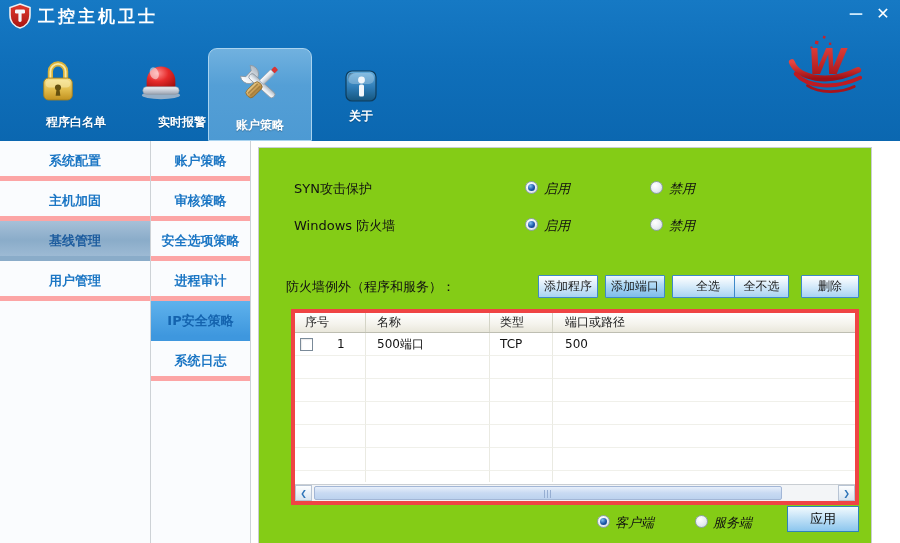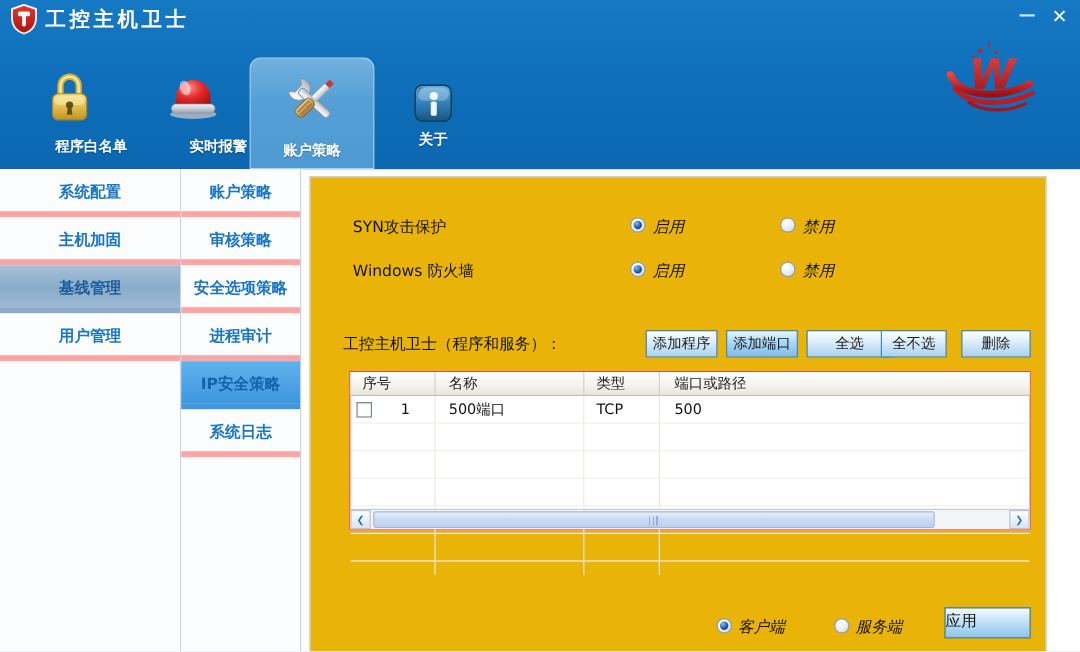--- a/index.html
+++ b/index.html
@@ -33,39 +33,39 @@
 
   
   .side1 { position:absolute; left:0; top:141px; bottom:0; width:151px; background:#FAFCFE; border-right:1px solid #CDD2D6; }
   .side2 { position:absolute; left:151px; top:141px; bottom:0; width:100px; background:#FAFCFE; border-right:1px solid #CDD2D6; }
   .side-item { height:40px; line-height:40px; text-align:center; font-size:13px; font-weight:bold;
                color:#1B76C4; border-bottom:5px solid #fca5a5; cursor:default; }
   .side1 .side-item.sel { background:linear-gradient(180deg,#A7C0D8 0%,#8AACC9 55%,#9DBAD4 100%); color:#1D5C9E; border-bottom-color:#8AACC9; }
   .side2 .side-item.sel { background:linear-gradient(180deg,#5FB2EC 0%,#3E97DE 100%); color:#1463AE; border-bottom-color:#3E97DE; }
 
   
-  .panel { position:absolute; left:258px; top:147px; width:614px; height:396px; background:#eab308;
+  .panel { position:absolute; left:258px; top:147px; width:614px; height:396px; background:#84cc16;
            border:1px solid #C9CED3; border-bottom:0; }
   .abs { position:absolute; }
   .setting-label { font-size:13px; color:#111; }
   .opt-label { font-size:13px; color:#111;font-style:italic; }
 
   .radio { position:absolute; width:13px; height:13px; border-radius:50%;
            border:1px solid #90A0AE; background:radial-gradient(circle at 38% 32%,#FFFFFF 0%,#E8EDF2 55%,#C6CFD8 100%); }
   .radio.on::after { content:""; position:absolute; left:2px; top:2px; width:7px; height:7px; border-radius:50%;
            background:radial-gradient(circle at 35% 30%,#7FC0F0 0%,#1C57A8 55%,#0A3A80 100%); }
 
   .fw-btn { position:absolute; top:127px; height:23px; border:1px solid #3E89C8; border-radius:1px;
             background:linear-gradient(180deg,#FFFFFF 0%,#D9ECFA 45%,#A8D3F2 100%);
             font-size:12px; color:#1a1a1a; text-align:center; line-height:21px; cursor:default;
             font-family:"DejaVu Sans","Liberation Sans",sans-serif; }
   .fw-btn.pressed { background:linear-gradient(180deg,#EAF6FE 0%,#AFD9F5 40%,#7FBCEA 100%); }
 
   
-  .grid { position:absolute; left:32px; top:161px; width:568px; height:133px; border:1px solid #ef4444; background:#fff; }
+  .grid { position:absolute; left:32px; top:161px; width:568px; height:196px; border:4px solid #ef4444; background:#fff; }
   .g-head { display:flex; height:20px; background:linear-gradient(180deg,#FFFFFF 0%,#F4F3EC 60%,#E9E7DB 100%); border-bottom:1px solid #BEBEB2; }
   .g-head .cell { font-size:12px; color:#222; line-height:19px; border-right:1px solid #D4D4C6; }
   .g-body { height:149px; overflow:hidden; }
   .t-row { display:flex; height:23px; }
   .t-row .cell { border-right:1px solid #EAEAE2; border-bottom:1px solid #F0F0EA; font-size:12px; color:#111; line-height:22px; }
   .c0 { width:71px; padding-left:10px; }
   .c1 { width:124px; padding-left:11px; }
   .c2 { width:63px; padding-left:10px; }
   .c3 { flex:1; padding-left:12px; border-right:none !important; }
   .t-row .c0 { display:flex; align-items:center; padding-left:0; }
@@ -78,21 +78,21 @@
             border:1px solid #B8C4D4; display:flex; align-items:center; justify-content:center;
             font-size:8px; color:#2E74B8; cursor:default; }
   .sc-left { left:0; } .sc-right { right:0; }
   .sc-thumb { position:absolute; left:19px; top:1px; width:468px; height:14px; border:1px solid #A2B6D6; border-radius:2px;
               background:linear-gradient(180deg,#E7EFFA 0%,#C8DAF2 50%,#BCD2EE 100%); }
   .sc-grip { position:absolute; left:50%; top:3px; width:9px; height:8px; margin-left:-4px;
              background:repeating-linear-gradient(90deg,#96AED2 0 1px,transparent 1px 3px); }
 
   .apply-btn { position:absolute; left:528px; top:358px; width:72px; height:26px; border:1px solid #2F83B8;
                background:linear-gradient(180deg,#F2FAFE 0%,#C3E2F7 45%,#8CC6EE 100%);
-               font-size:13px; color:#111; line-height:24px; cursor:default;
+               font-size:13px; color:#111; text-align:center; line-height:24px; cursor:default;
                font-family:"DejaVu Sans","Liberation Sans",sans-serif; }
 </style>
 </head>
 <body>
 
 <div class="window">
 
   <div class="header">
 
     <div class="app-icon">
@@ -251,21 +251,21 @@
     <span class="abs opt-label" style="left:285px; top:32px;">启用</span>
     <span class="radio" style="left:391px; top:33px;"></span>
     <span class="abs opt-label" style="left:410px; top:32px;">禁用</span>
 
     <span class="abs setting-label" style="left:35px; top:69px;">Windows 防火墙</span>
     <span class="radio on" style="left:266px; top:70px;"></span>
     <span class="abs opt-label" style="left:285px; top:69px;">启用</span>
     <span class="radio" style="left:391px; top:70px;"></span>
     <span class="abs opt-label" style="left:410px; top:69px;">禁用</span>
 
-    <span class="abs setting-label" style="left:27px; top:130px;">工控主机卫士（程序和服务）：</span>
+    <span class="abs setting-label" style="left:27px; top:130px;">防火墙例外（程序和服务）：</span>
     <div class="fw-btn" style="left:279px; width:60px;">添加程序</div>
     <div class="fw-btn pressed" style="left:346px; width:60px;">添加端口</div>
     <div class="fw-btn" style="left:413px; width:72px;">全选</div>
     <div class="fw-btn" style="left:475px; width:55px;">全不选</div>
     <div class="fw-btn" style="left:542px; width:58px;">删除</div>
 
     <div class="grid">
       <div class="g-head">
         <div class="cell c0">序号</div>
         <div class="cell c1">名称</div>

